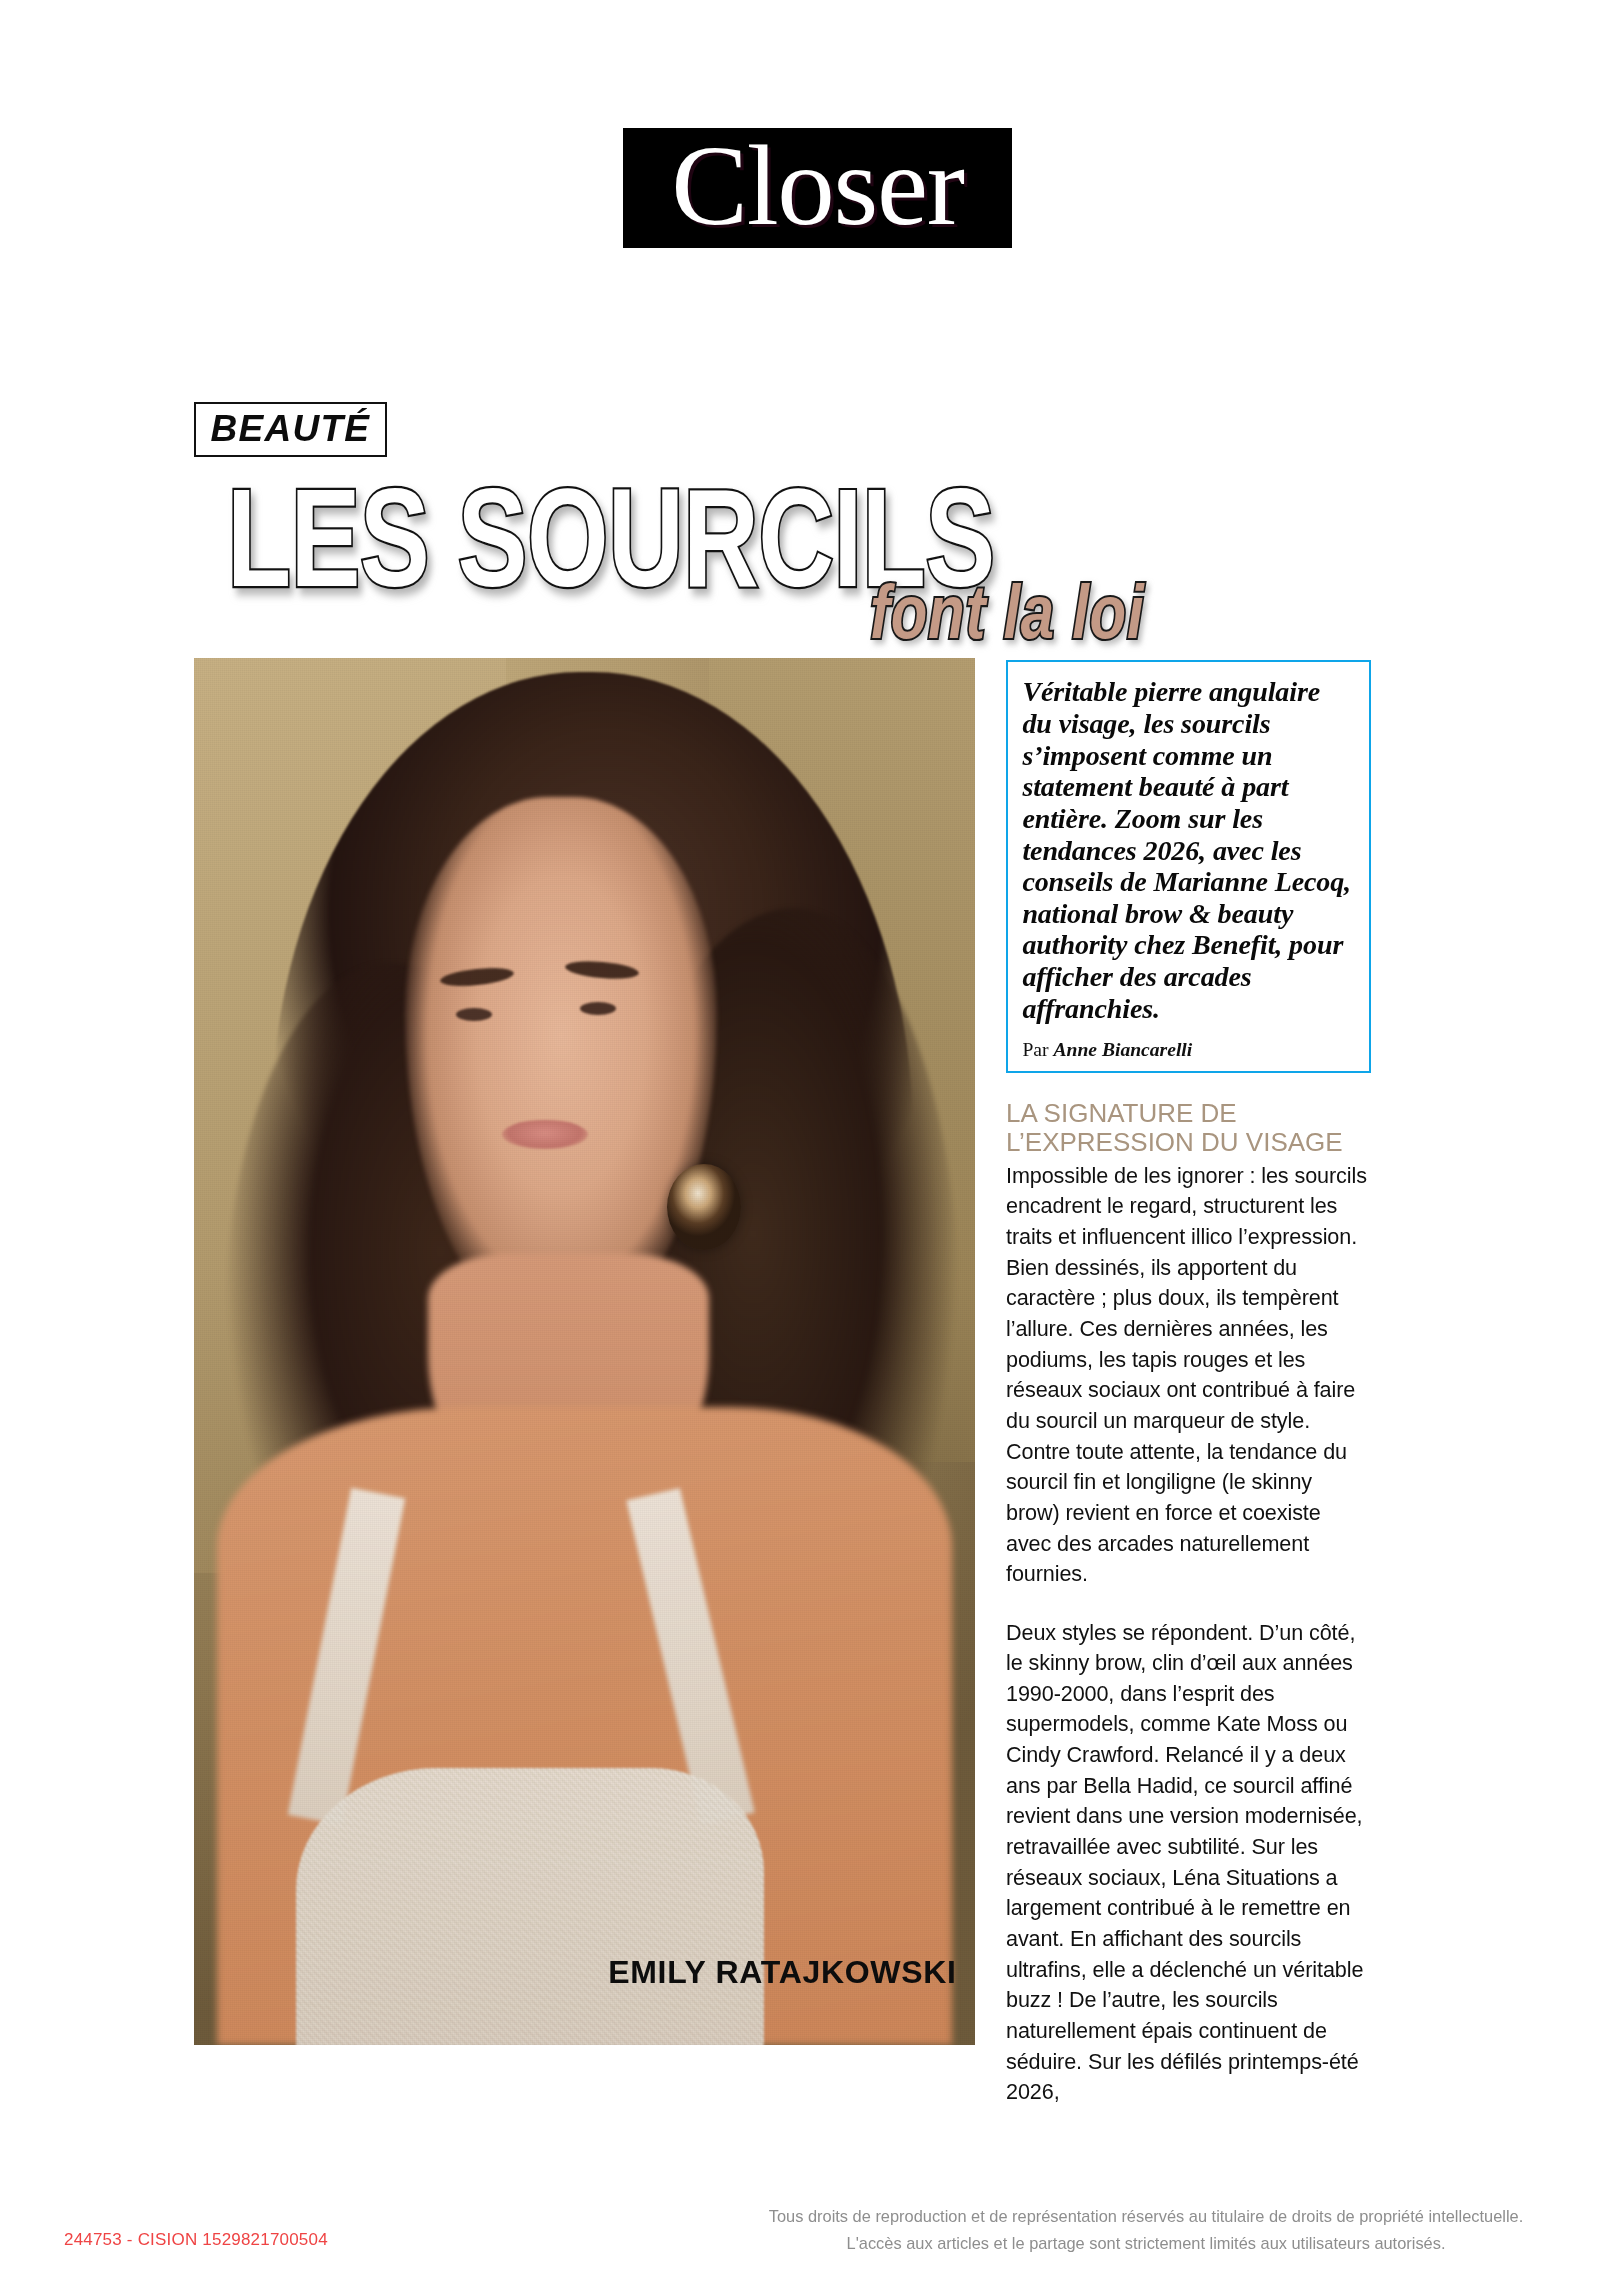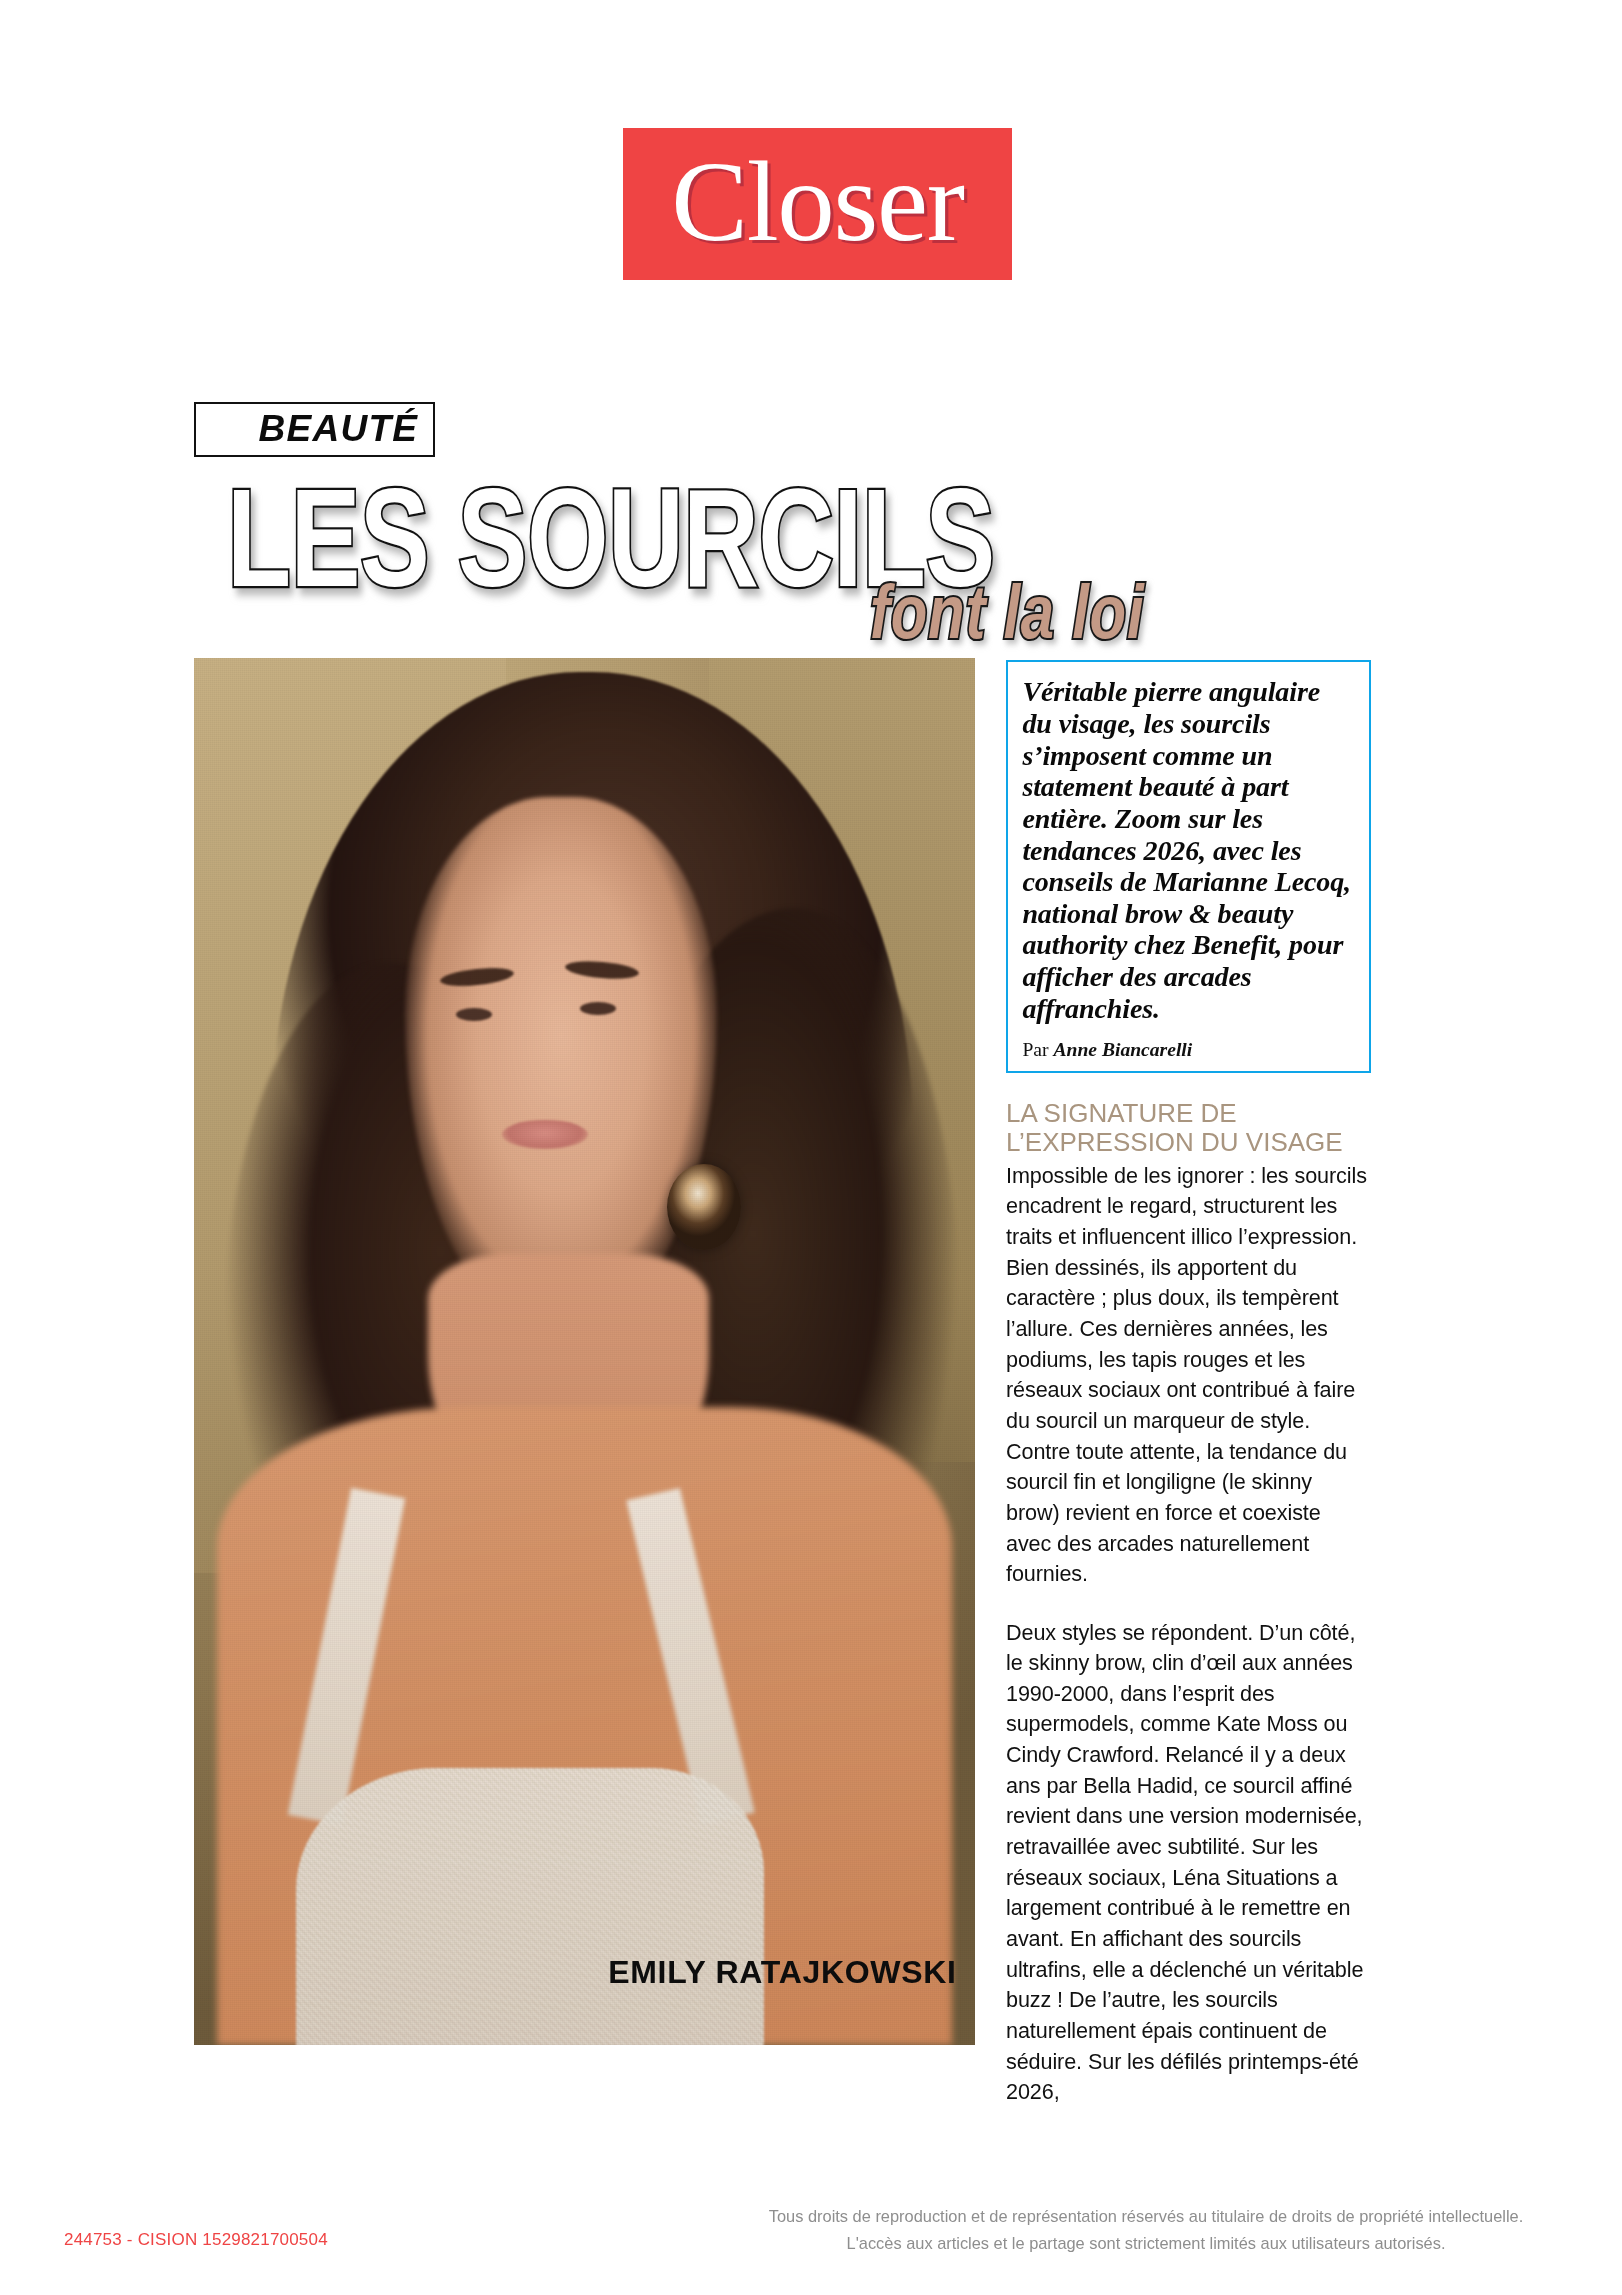--- a/index.html
+++ b/index.html
@@ -22,22 +22,22 @@
     inset: 0;
     background: #ffffff;
   }
 
   
   .masthead {
     position: absolute;
     left: 623px;
     top: 128px;
     width: 389px;
-    height: 152px;
-    background: #ef4444;
+    height: 120px;
+    background: #000000;
     display: flex;
     align-items: center;
     justify-content: center;
     overflow: hidden;
   }
   .masthead-word {
     font-family: "Liberation Serif", serif;
     font-size: 115px;
     line-height: 1;
     color: #ffffff;
@@ -57,21 +57,20 @@
   }
   .rubric-text {
     font-family: "Liberation Sans", sans-serif;
     font-size: 37px;
     font-weight: 700;
     font-style: italic;
     letter-spacing: 1.3px;
     color: #0c0c0c;
     line-height: 1;
     display: block;
-    margin-left: 48px;
   }
 
   
   .headline {
     position: absolute;
     left: 196px;
     top: 469px;
     width: 1230px;
     height: 164px;
     pointer-events: none;

